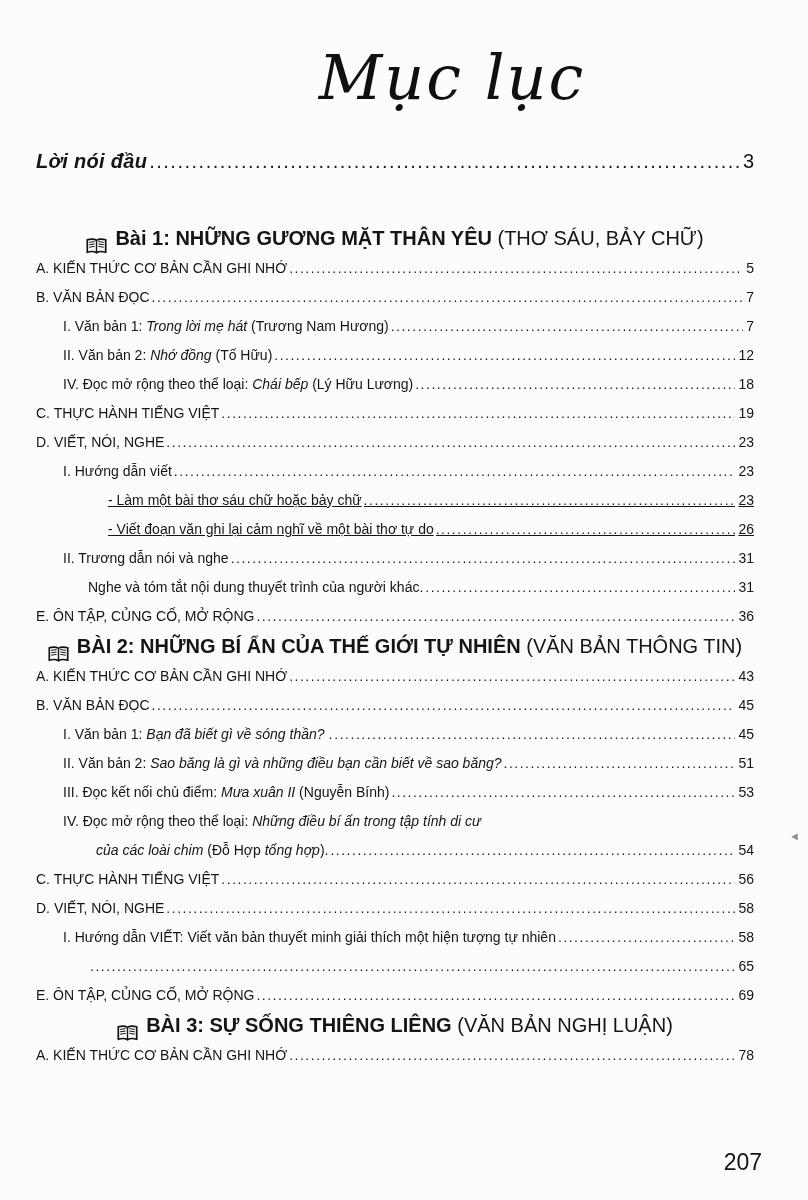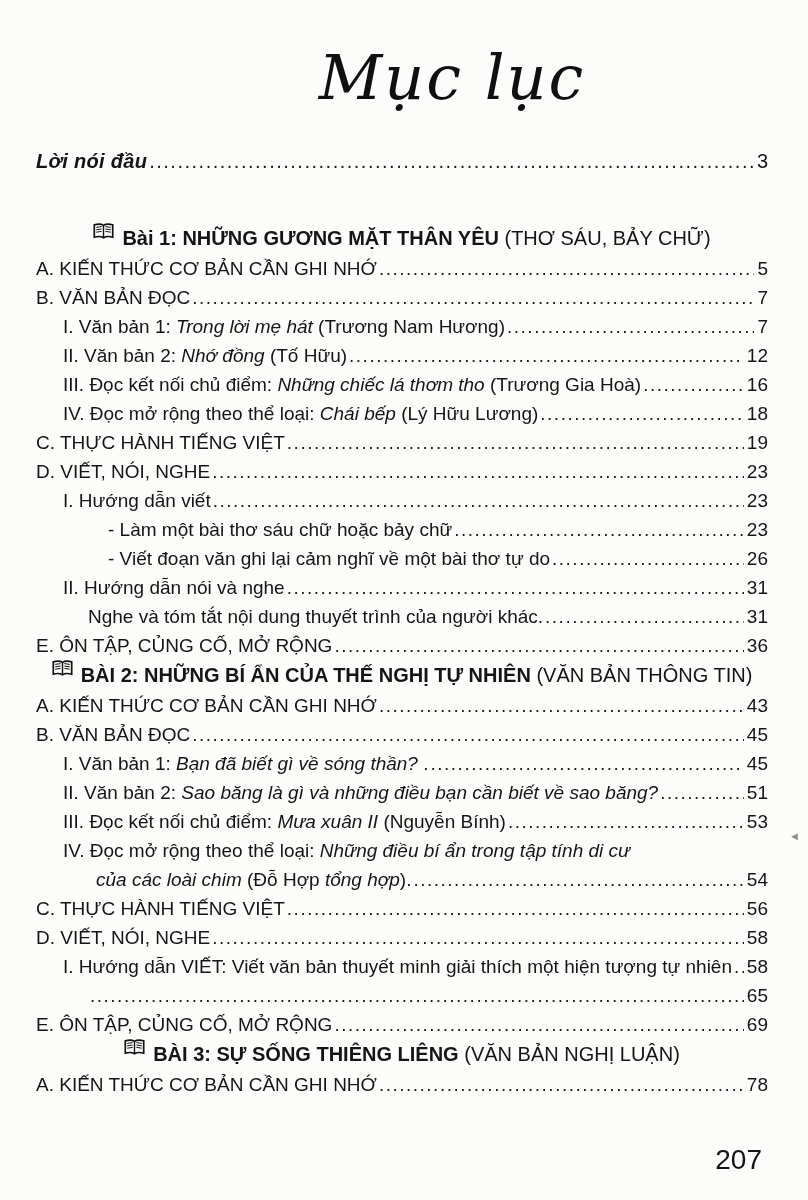--- a/index.html
+++ b/index.html
@@ -21,68 +21,68 @@
     text-align:center;
     transform:translateX(48px);
     font-family:"DejaVu Serif", serif;
     font-style:italic;
     font-size:62px;
     line-height:1.3;
     letter-spacing:2px;
     color:#101010;
   }
   .toc{
-    padding:0 40px 0 36px;
+    padding:0 54px 0 36px;
     margin-top:28px;
   }
   .row{
     display:flex;
     align-items:baseline;
     height:29px;
     line-height:29px;
-    font-size:19px;
+    font-size:14px;
     white-space:nowrap;
   }
   .row .text{flex:0 0 auto;}
   .dots{
     flex:1 1 auto;
     overflow:hidden;
     margin:0 3px 0 2px;
     color:#1c1c1c;
   }
   .dots::after{
     content:"...................................................................................................................................................................................";
     letter-spacing:1.5px;
   }
   .pageno{flex:0 0 auto;}
   .preface{font-size:20px;margin-bottom:47px;}
   .preface .text{font-weight:bold;font-style:italic;letter-spacing:0.3px;}
   .hrow{
     display:flex;
     justify-content:center;
-    align-items:flex-start;
+    align-items:flex-end;
     gap:8px;
     height:31px;
     line-height:31px;
     font-size:20px;
   }
   .icon{display:inline-flex;align-items:center;}
   .seg-bold{font-weight:bold;}
   .seg-italic{font-style:italic;margin-top:44px;}
   .seg-bold-italic{font-weight:bold;font-style:italic;}
   .ind0{padding-left:0;}
   .ind1{padding-left:27px;}
   .ind2{padding-left:52px;align-items:center;}
   .ind3{padding-left:60px;}
-  .ind4{padding-left:72px;}
+  .ind4{padding-left:72px;text-decoration:underline;}
   .footer-page{
     position:absolute;
     right:46px;
     bottom:24px;
-    font-size:28px;
+    font-size:23px;
     color:#141414;
   }
   .edge-mark{
     position:absolute;
     right:8px;
     top:830px;
     font-size:11px;
     color:#8f8f8a;
   }
 </style>
@@ -126,25 +126,20 @@
         <span class="text"><span class="seg-normal">I. Văn bản 1: </span><span class="seg-italic">Trong lời mẹ hát </span><span class="seg-normal">(Trương Nam Hương) </span></span>
         <span class="dots"></span>
         <span class="pageno">7</span>
       </div>
       <div class="row ind1">
         <span class="text"><span class="seg-normal">II. Văn bản 2: </span><span class="seg-italic">Nhớ đồng </span><span class="seg-normal">(Tố Hữu) </span></span>
         <span class="dots"></span>
         <span class="pageno">12</span>
       </div>
       <div class="row ind1">
-        <span class="text"><span class="seg-normal">III. Đọc kết nối chủ điểm: </span><span class="seg-italic">Những chiếc lá thơm tho </span><span class="seg-normal">(Trương Gia Hoà) </span></span>
-        <span class="dots"></span>
-        <span class="pageno">16</span>
-      </div>
-      <div class="row ind1">
         <span class="text"><span class="seg-normal">IV. Đọc mở rộng theo thể loại: </span><span class="seg-italic">Chái bếp </span><span class="seg-normal">(Lý Hữu Lương)</span></span>
         <span class="dots"></span>
         <span class="pageno">18</span>
       </div>
       <div class="row ind0">
         <span class="text"><span class="seg-normal">C. THỰC HÀNH TIẾNG VIỆT </span></span>
         <span class="dots"></span>
         <span class="pageno">19</span>
       </div>
       <div class="row ind0">
@@ -161,21 +156,21 @@
         <span class="text"><span class="seg-normal">- Làm một bài thơ sáu chữ hoặc bảy chữ</span></span>
         <span class="dots"></span>
         <span class="pageno">23</span>
       </div>
       <div class="row ind4">
         <span class="text"><span class="seg-normal">- Viết đoạn văn ghi lại cảm nghĩ về một bài thơ tự do </span></span>
         <span class="dots"></span>
         <span class="pageno">26</span>
       </div>
       <div class="row ind1">
-        <span class="text"><span class="seg-normal">II. Hướng dẫn nói và nghe </span></span>
+        <span class="text"><span class="seg-normal">II. Trương dẫn nói và nghe </span></span>
         <span class="dots"></span>
         <span class="pageno">31</span>
       </div>
       <div class="row ind2">
         <span class="text"><span class="seg-normal">Nghe và tóm tắt nội dung thuyết trình của người khác.</span></span>
         <span class="dots"></span>
         <span class="pageno">31</span>
       </div>
       <div class="row ind0">
         <span class="text"><span class="seg-normal">E. ÔN TẬP, CỦNG CỐ, MỞ RỘNG </span></span>
@@ -188,21 +183,21 @@
             <path d="M10.5 2.4 C8.5 1 5 0.8 1.3 1.8 L1.3 14.2 C5 13.2 8.5 13.4 10.5 14.8 C12.5 13.4 16 13.2 19.7 14.2 L19.7 1.8 C16 0.8 12.5 1 10.5 2.4 Z" fill="none" stroke="#111" stroke-width="1.7"></path>
             <line x1="10.5" y1="2.4" x2="10.5" y2="14.8" stroke="#111" stroke-width="1.4"></line>
             <line x1="3.2" y1="4.4" x2="8.6" y2="3.6" stroke="#111" stroke-width="1"></line>
             <line x1="3.2" y1="6.8" x2="8.6" y2="6" stroke="#111" stroke-width="1"></line>
             <line x1="3.2" y1="9.2" x2="8.6" y2="8.4" stroke="#111" stroke-width="1"></line>
             <line x1="12.4" y1="3.6" x2="17.8" y2="4.4" stroke="#111" stroke-width="1"></line>
             <line x1="12.4" y1="6" x2="17.8" y2="6.8" stroke="#111" stroke-width="1"></line>
             <line x1="12.4" y1="8.4" x2="17.8" y2="9.2" stroke="#111" stroke-width="1"></line>
           </svg>
         </span>
-        <span class="text"><span class="seg-bold">BÀI 2: NHỮNG BÍ ẨN CỦA THẾ NGHỊ TỰ NHIÊN</span><span class="seg-normal"> (VĂN BẢN THÔNG TIN)</span></span>
+        <span class="text"><span class="seg-bold">BÀI 2: NHỮNG BÍ ẨN CỦA THẾ GIỚI TỰ NHIÊN</span><span class="seg-normal"> (VĂN BẢN THÔNG TIN)</span></span>
       </div>
       <div class="row ind0">
         <span class="text"><span class="seg-normal">A. KIẾN THỨC CƠ BẢN CẦN GHI NHỚ</span></span>
         <span class="dots"></span>
         <span class="pageno">43</span>
       </div>
       <div class="row ind0">
         <span class="text"><span class="seg-normal">B. VĂN BẢN ĐỌC </span></span>
         <span class="dots"></span>
         <span class="pageno">45</span>

